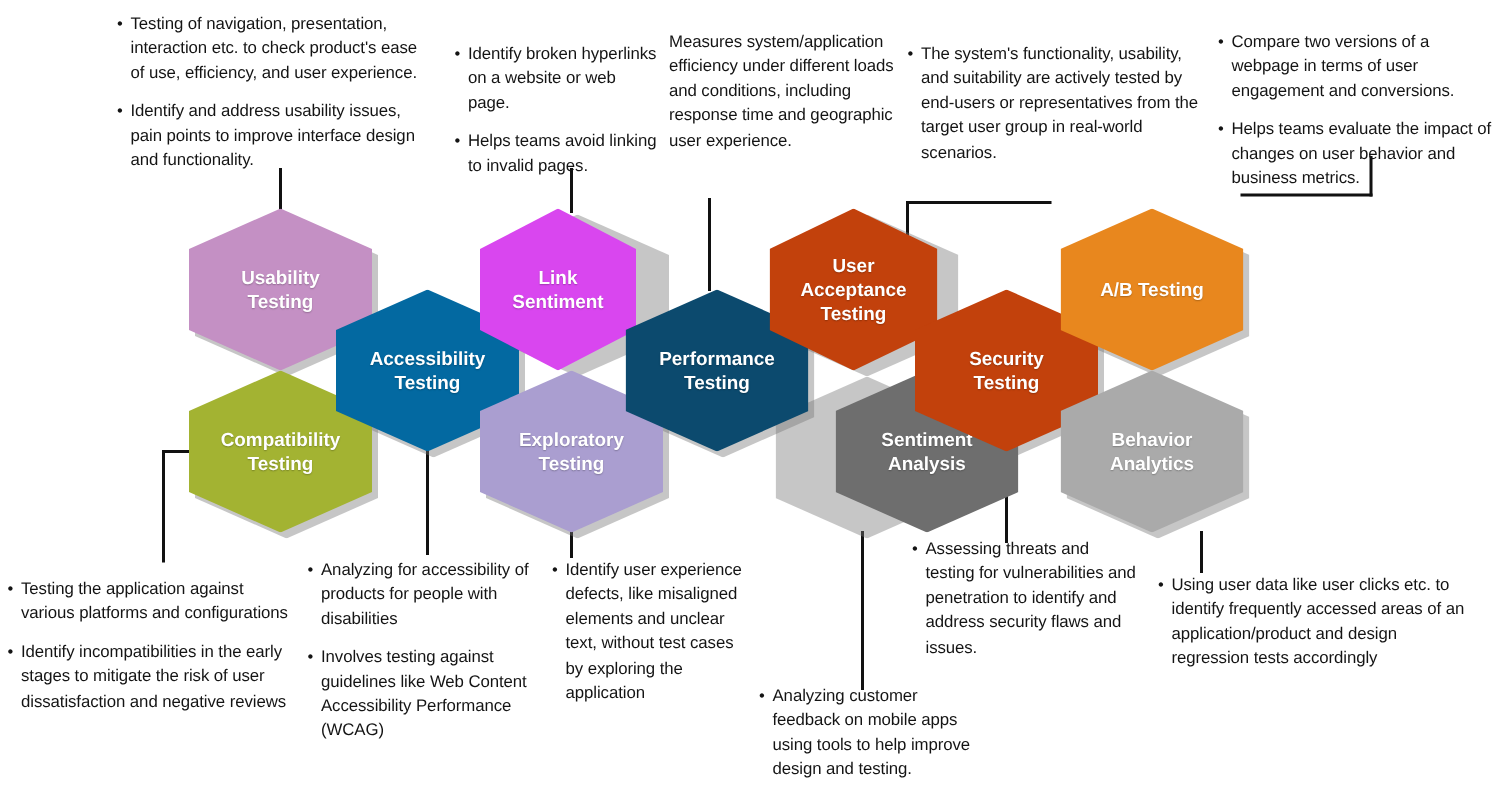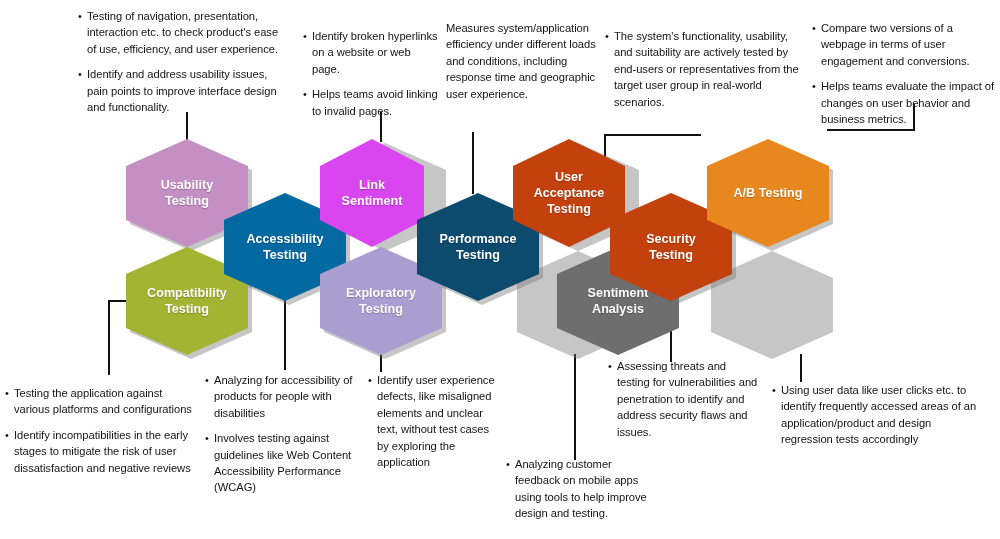--- a/index.html
+++ b/index.html
@@ -179,20 +179,26 @@
       <div>Testing</div>
     </div>
   </div>
 
   <div class="hex" style="left:707px; top:139px; width:122px; height:108px; background:#e8871e;">
     <div class="lbl">
       <div>A/B Testing</div>
     </div>
   </div>
 
+  <div class="hex" style="left:707px; top:247px; width:122px; height:108px; background:#aaaaaa;">
+    <div class="lbl">
+      <div>Behavior</div>
+      <div>Analytics</div>
+    </div>
+  </div>
 
   <div class="note" style="left:78px; top:8px; width:205px;">
     <div class="bullet-row">
       <span class="dot">•</span>
       <span class="txt">Testing of navigation, presentation, interaction etc. to check product's ease of use, efficiency, and user experience.</span>
     </div>
     <div class="bullet-row">
       <span class="dot">•</span>
       <span class="txt">Identify and address usability issues, pain points to improve interface design and functionality.</span>
     </div>

